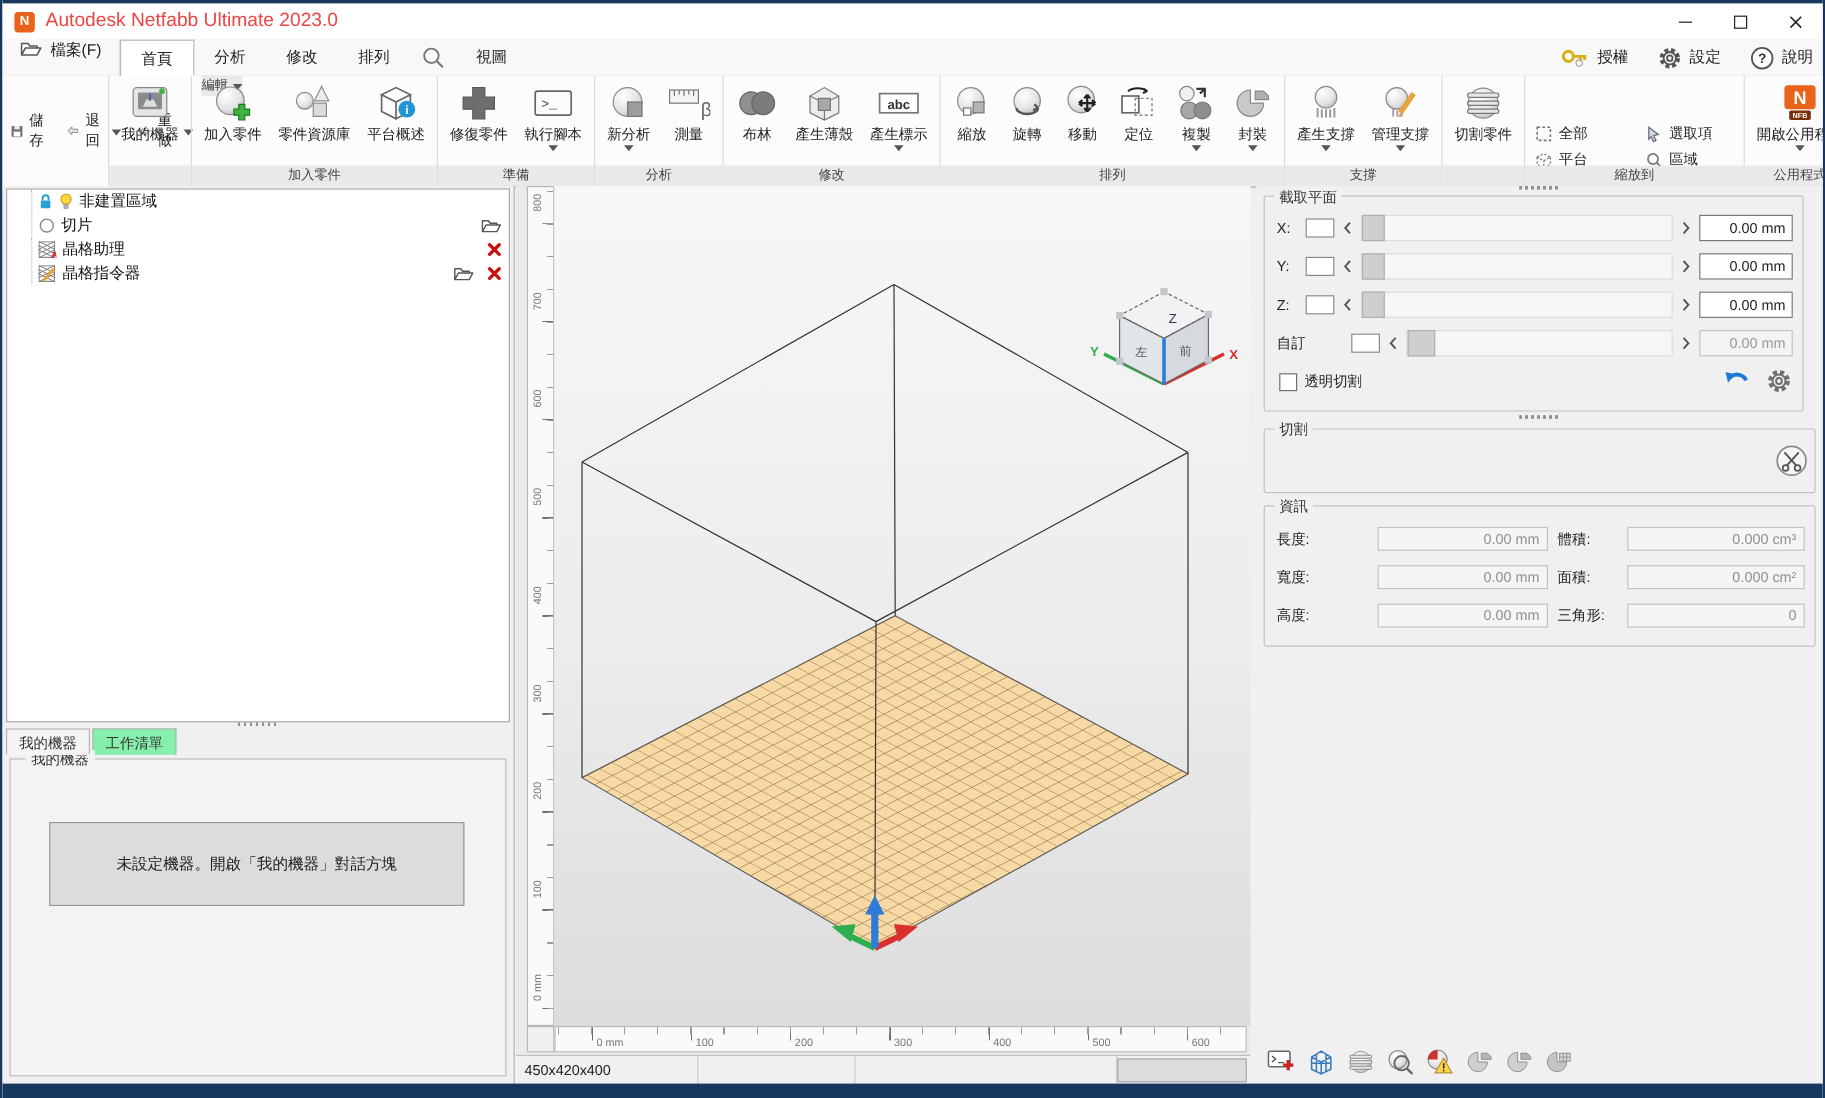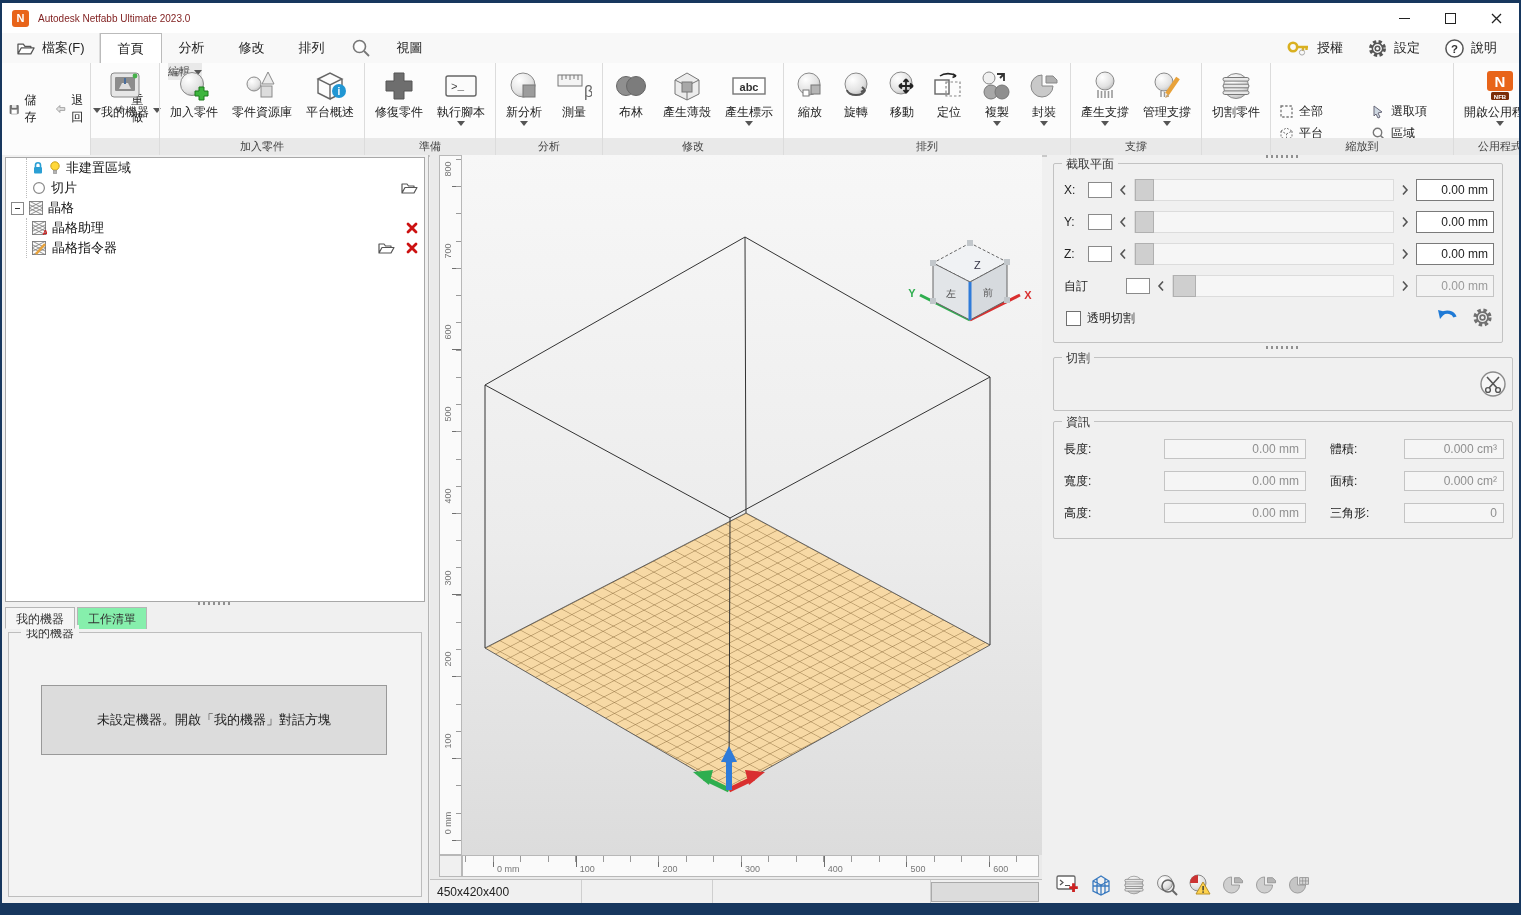--- a/index.html
+++ b/index.html
@@ -5,33 +5,33 @@
   html,body{margin:0;padding:0;background:#c8c8c8;font-family:"Liberation Sans","DejaVu Sans",sans-serif;}
   .app{position:relative;width:1521px;height:915px;background:#f0f0f0;overflow:hidden;
        border-left:2px solid #17375e;border-right:2px solid #17375e;box-sizing:border-box;}
   .topstrip{position:absolute;top:0;left:0;right:0;height:3px;background:#17375e;}
   .bottomstrip{position:absolute;bottom:0;left:0;right:0;height:12px;background:#17375e;}
 
   
   .titlebar{position:absolute;top:3px;left:0;right:0;height:30px;background:#fff;display:flex;align-items:center;}
   .applogo{width:17px;height:17px;margin-left:10px;border-radius:3px;background:#e8641a;color:#fff;
            font-size:11px;font-weight:bold;display:flex;align-items:center;justify-content:center;}
-  .apptitle{margin-left:9px;font-size:10px;color:#7f1d1d;}
+  .apptitle{margin-left:9px;font-size:16px;color:#ef4444;}
   .wbtns{margin-left:auto;display:flex;height:100%;}
   .wbtn{width:46px;display:flex;align-items:center;justify-content:center;cursor:default;}
   .wmin-bar{width:11px;height:1px;background:#222;display:block;}
   .wmax-box{width:9px;height:9px;border:1px solid #222;display:block;}
 
   
   .tabrow{position:absolute;top:33px;left:0;right:0;height:30px;background:#f8f8f8;border-bottom:1px solid #cfcfcf;display:flex;align-items:stretch;font-size:13px;color:#222;}
-  .filebtn{display:flex;align-items:center;gap:6px;padding:0 14px;border-right:1px solid #ddd;}
+  .filebtn{display:flex;gap:6px;padding:0 14px;border-right:1px solid #ddd;}
   .tab{display:flex;align-items:center;padding:0 17px;}
   .tab.active{background:#fff;border:1px solid #bbb;border-bottom:1px solid #fff;margin-bottom:-1px;}
   .searchtab{display:flex;align-items:center;padding:0 8px;}
-  .tabright{margin-left:auto;display:flex;align-items:center;gap:8px;padding-right:14px;}
+  .tabright{margin-left:auto;display:flex;align-items:center;gap:8px;padding-right:0;}
   .tri{display:flex;align-items:center;gap:6px;padding:0 8px;}
 
   
   .ribbon{position:absolute;top:63px;left:0;right:0;height:92px;background:#fcfcfc;border-bottom:2px solid #c9c9c9;display:flex;align-items:stretch;}
   .rgroup{display:flex;flex-direction:column;border-right:1px solid #dcdcdc;}
   .rbtns{flex:1;display:flex;align-items:stretch;padding:2px 4px 0 4px;gap:2px;}
   .glabel{height:17px;background:#e9e9e9;font-size:11px;color:#444;text-align:center;line-height:17px;white-space:nowrap;display:flex;align-items:center;justify-content:center;gap:4px;}
   .rbtn{display:flex;flex-direction:column;align-items:center;justify-content:flex-start;padding:2px 6px 0 6px;font-size:12px;color:#222;white-space:nowrap;cursor:default;}
   .ric{height:38px;display:flex;align-items:center;justify-content:center;}
   .rlb{line-height:14px;}
@@ -96,21 +96,21 @@
   .scheck{width:22px;height:14px;border:1px solid #8a8a8a;background:#fff;flex:none;}
   .sarrow{width:10px;display:flex;justify-content:center;flex:none;}
   .strack{flex:1;height:20px;background:#f6f6f6;border:1px solid #dcdcdc;position:relative;}
   .sthumb{position:absolute;left:0;top:-1px;width:17px;height:20px;background:#cfcfcf;border:1px solid #b0b0b0;}
   .sval{width:66px;height:20px;border:1px solid #7a7a7a;background:#fff;font-size:12px;text-align:right;padding:0 5px;
         font-family:"Liberation Sans","DejaVu Sans",sans-serif;color:#222;flex:none;}
   .sval.disabled{background:#f3f3f3;border-color:#c4c4c4;color:#9a9a9a;}
   .checkline{position:absolute;left:12px;display:flex;align-items:center;gap:6px;}
   .cbox{width:13px;height:13px;border:1px solid #707070;background:#fff;}
   .combo{position:absolute;left:12px;right:40px;height:22px;border:1px solid #7a7a7a;background:#fff;display:flex;align-items:center;padding:0 6px;justify-content:space-between;}
-  .inforow{position:absolute;left:10px;right:8px;height:22px;display:flex;align-items:center;gap:16px;}
+  .inforow{position:absolute;left:10px;right:8px;height:22px;display:flex;align-items:center;}
   .ibox{height:20px;border:1px solid #c4c4c4;background:#f5f5f5;color:#8f8f8f;display:flex;align-items:center;justify-content:flex-end;padding:0 6px;box-sizing:border-box;}
   .selpanel{position:absolute;left:7px;right:7px;top:395px;height:312px;background:#f1f1f1;border:1px solid #cfcfcf;display:flex;align-items:center;justify-content:center;color:#222;}
   .ricons{position:absolute;left:7px;bottom:3px;height:30px;display:flex;align-items:center;gap:5px;}
   .ricon{width:28px;height:28px;display:flex;align-items:center;justify-content:center;}
   svg{display:block;}
 </style>
 </head>
 <body>
 
 <svg width="0" height="0" style="position:absolute">
@@ -605,29 +605,20 @@
               </svg>
           </span>
           <span>切片</span>
           <span class="grow"></span>
           <span class="tact">
               <svg width="17" height="14" viewBox="0 0 17 14">
                 <use href="#sym-folder"></use>
               </svg>
             </span>
         </div>
-      </div>
-      <div class="trow">
-        <span class="tbox"></span>
-        <span class="ticon">
-            <svg width="14" height="14" viewBox="0 0 14 14">
-              <use href="#sym-checker"></use>
-            </svg>
-          </span>
-        <span>晶格</span>
       </div>
       <div class="tindent">
         <div class="trow">
           <span class="ticon">
             <svg width="15" height="15" viewBox="0 0 15 15">
                 <use href="#sym-checker" width="14" height="14"></use>
                 <text x="10.5" y="14" font-size="8" font-weight="bold" fill="#c22">A</text>
               </svg>
           </span>
           <span>晶格助理</span>

